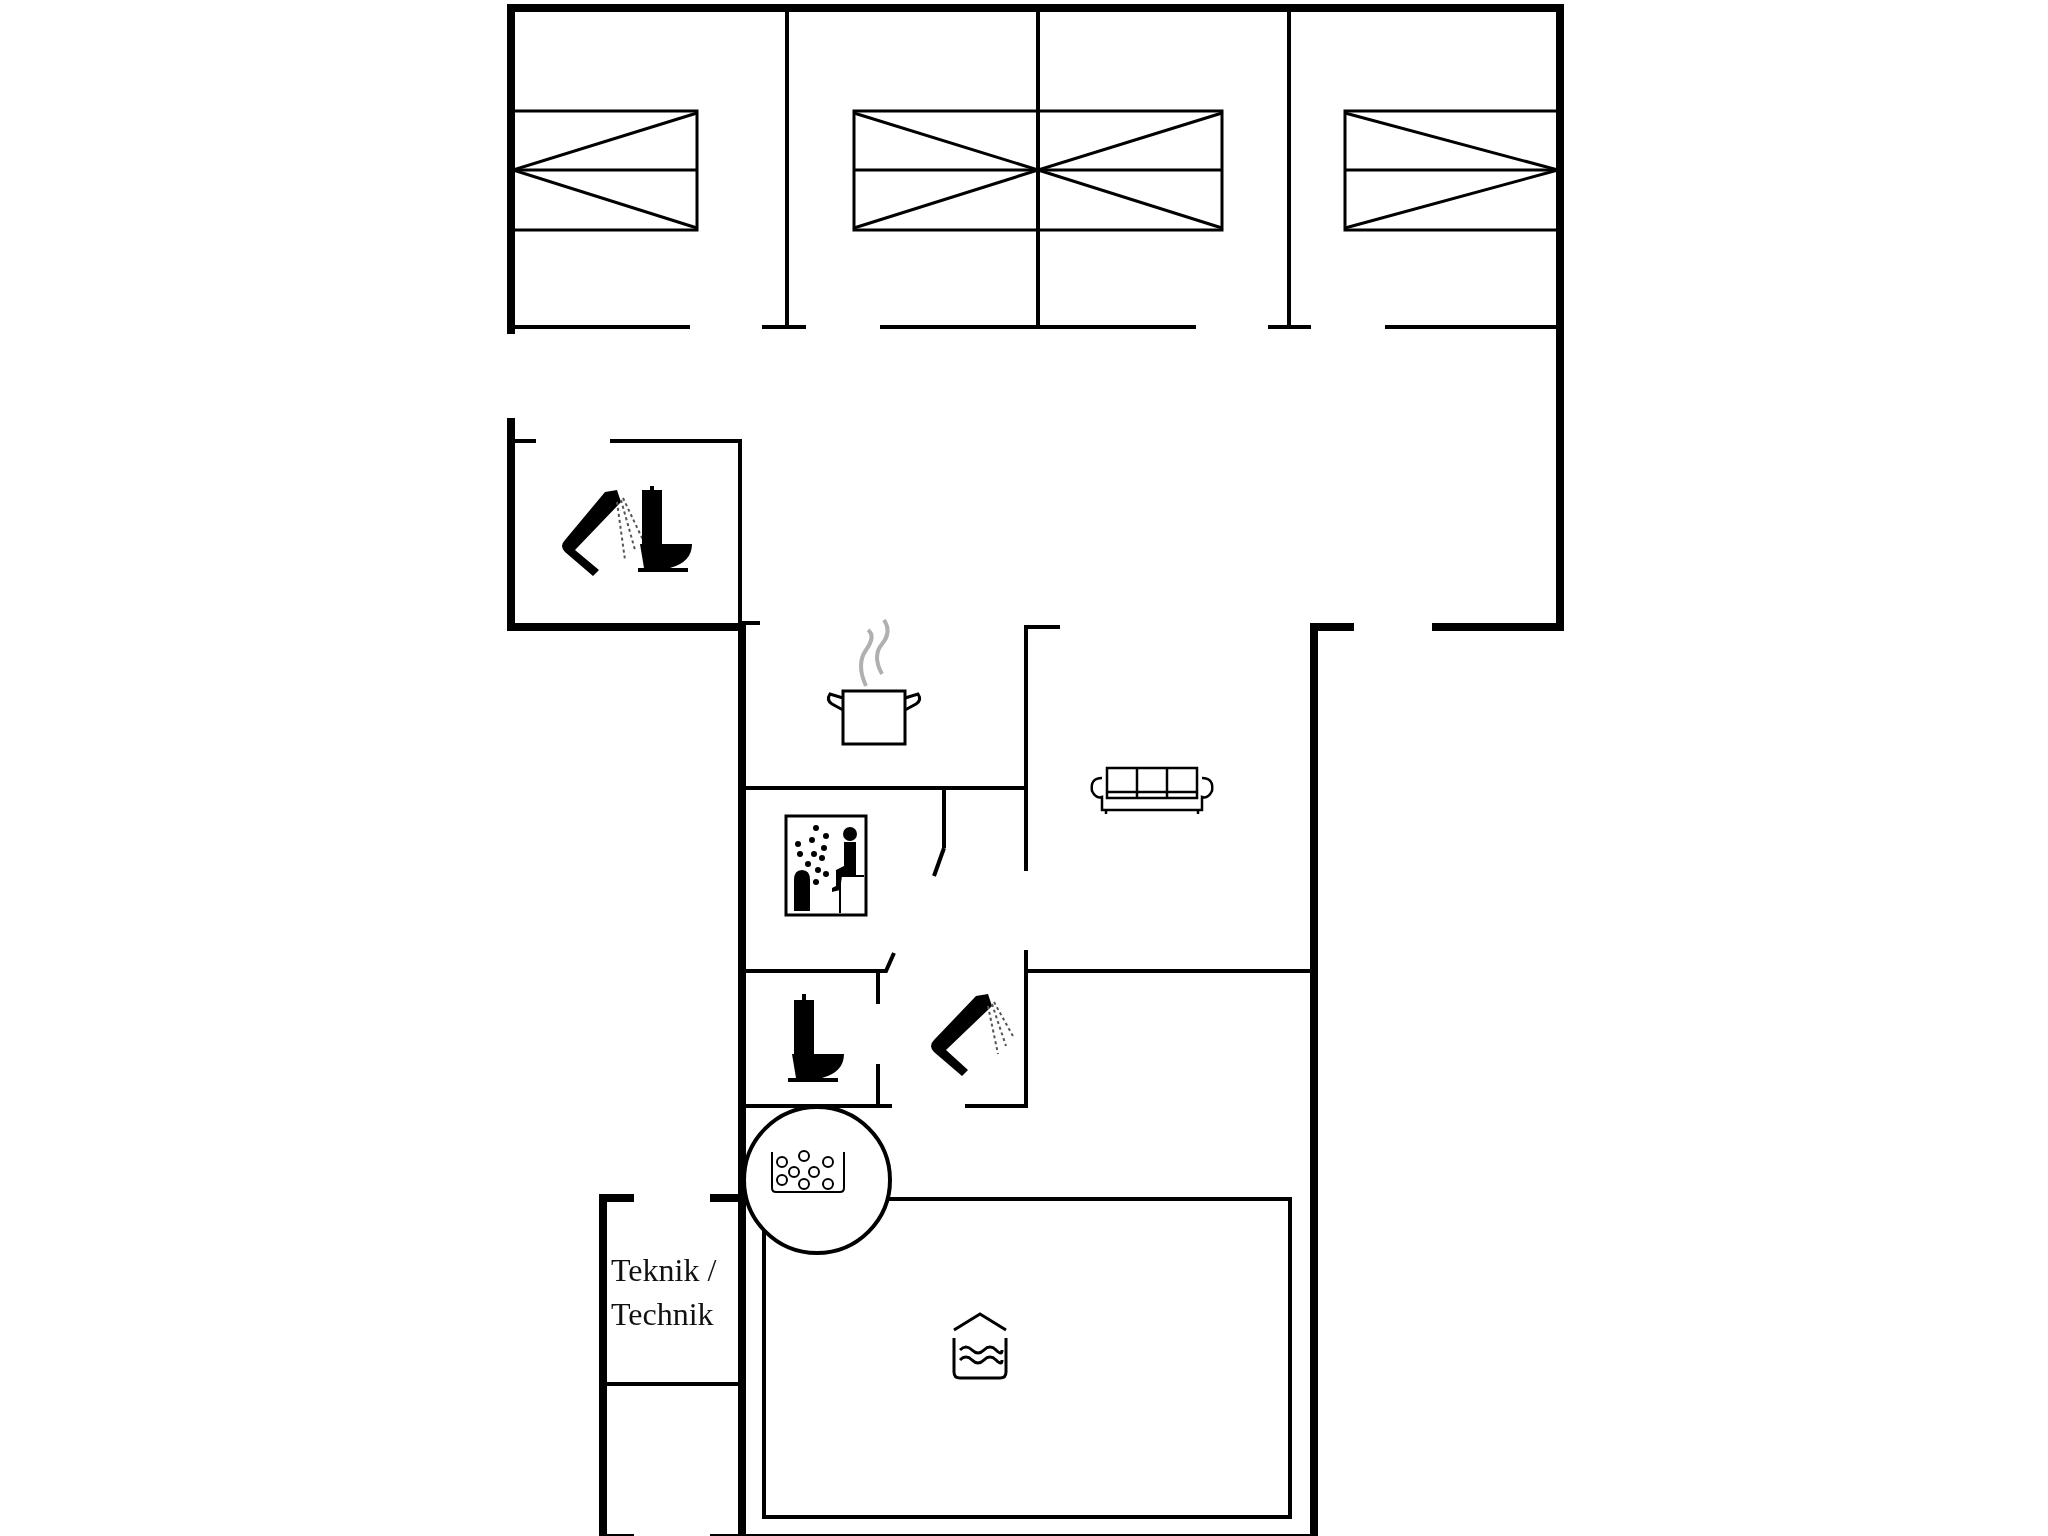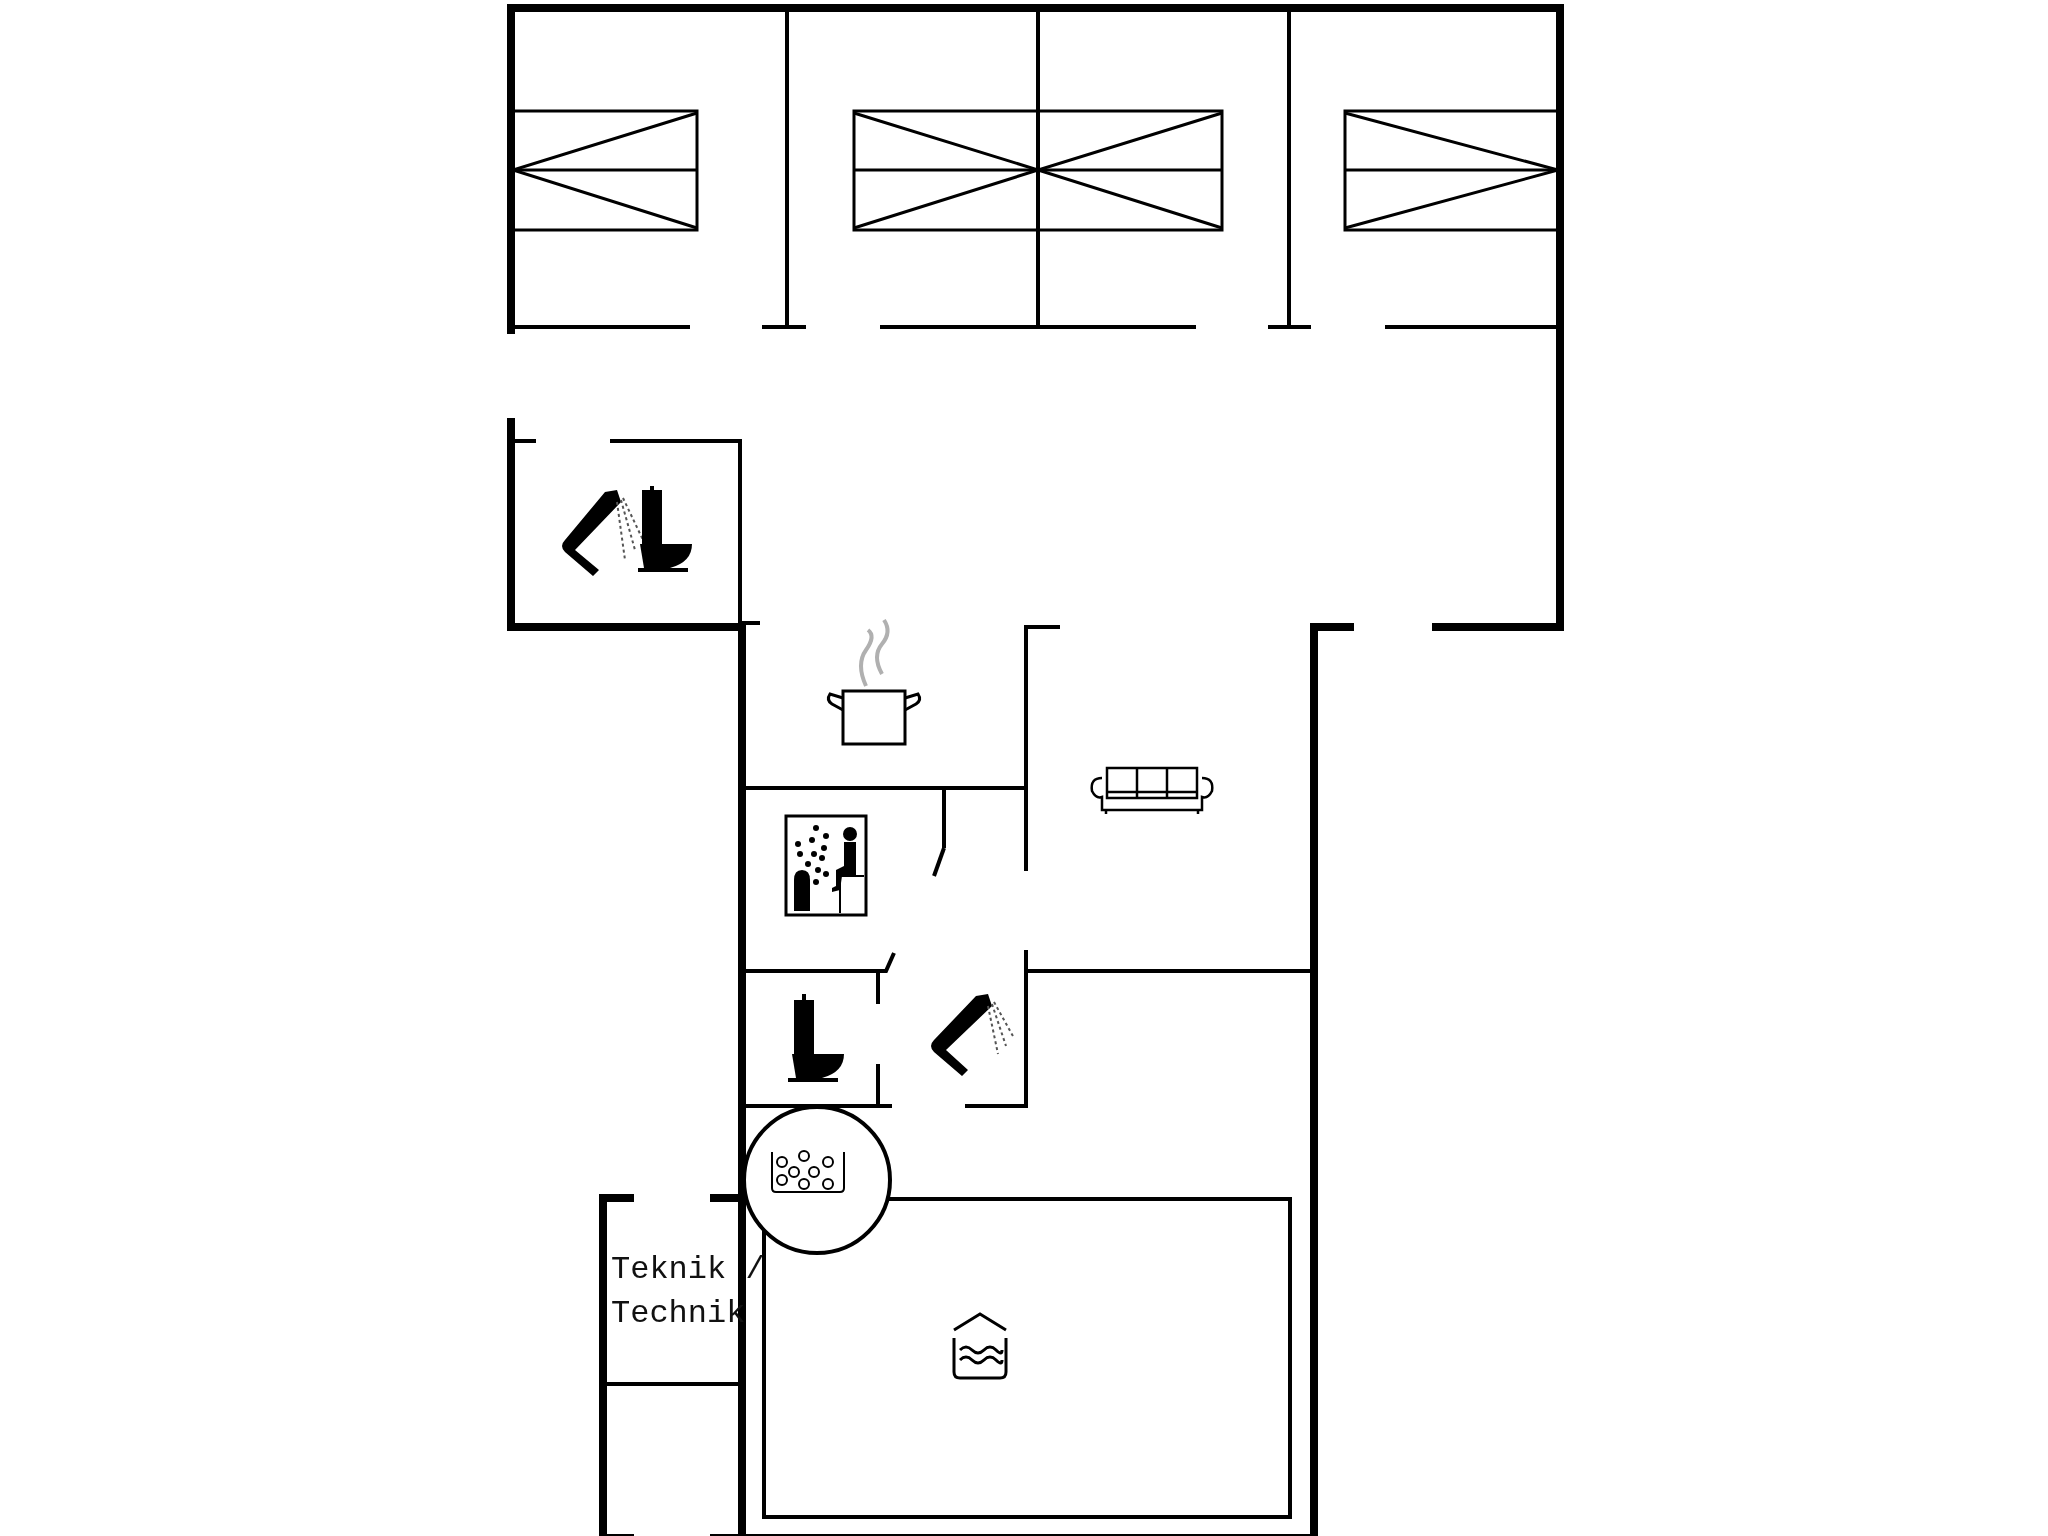--- a/index.html
+++ b/index.html
@@ -1,18 +1,18 @@
 <!DOCTYPE html>
 <html><head>
 <meta charset="utf-8">
 <style>
   html, body { margin:0; padding:0; background:#ffffff; }
   body { width:2048px; height:1536px; position:relative; overflow:hidden; font-family:"Liberation Sans", sans-serif; }
   #plan { position:absolute; left:0; top:0; width:2048px; height:1536px; }
-  .label { position:absolute; font-family:Liberation Mono, monospace; font-size:32px; color:#111; line-height:44px; }
+  .label { position:absolute; font-family:Liberation Serif, serif; font-size:32px; color:#111; line-height:44px; }
 </style>
 </head>
 <body>
 
 <svg id="plan" viewBox="0 0 2048 1536" xmlns="http://www.w3.org/2000/svg">
   <g stroke="#000" fill="none" stroke-linecap="butt">
 
     <g stroke-width="8">
       <polyline points="511,334 511,8 1560,8 1560,627 1432,627"></polyline>
       <line x1="1354" y1="627" x2="1314" y2="627"></line>

